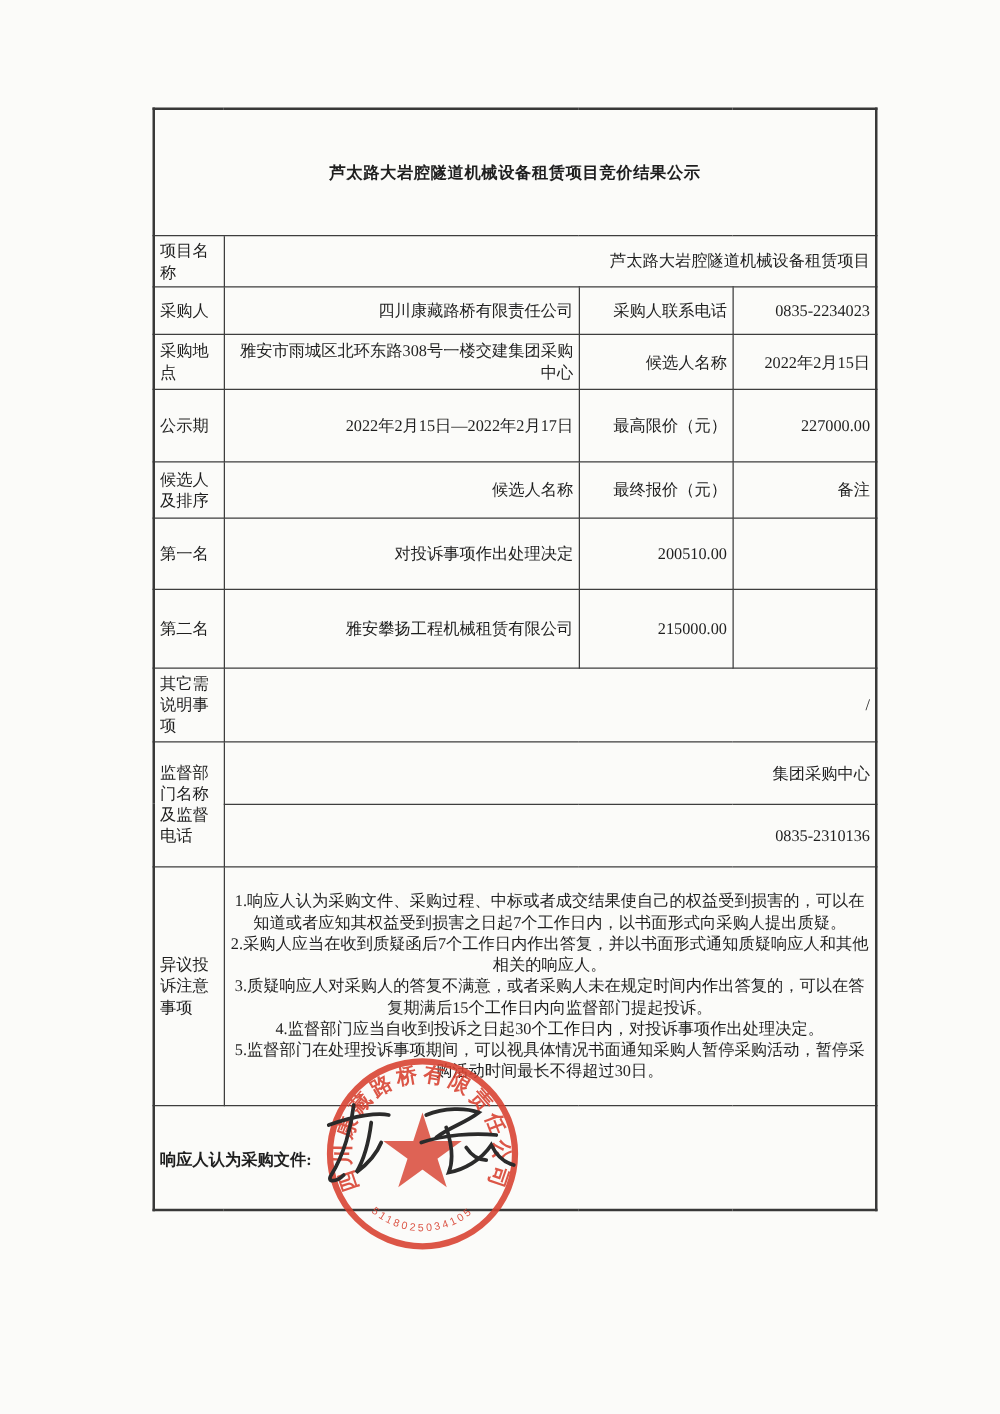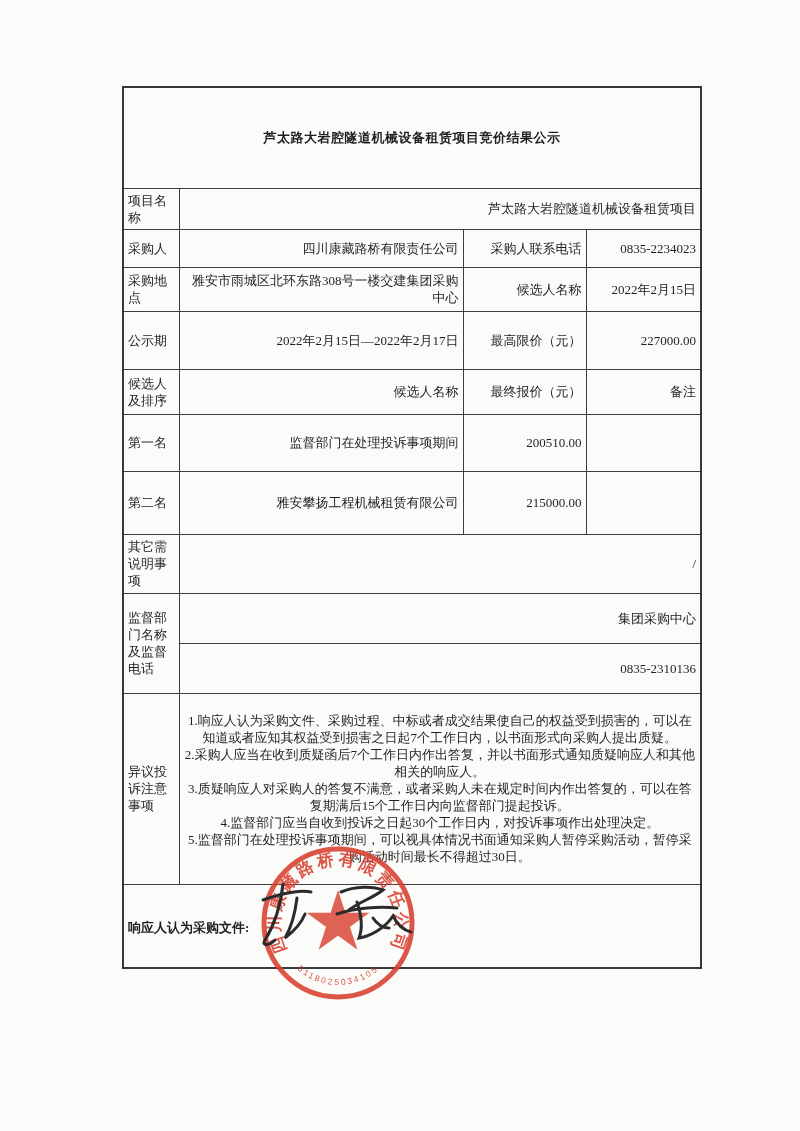--- a/index.html
+++ b/index.html
@@ -110,21 +110,21 @@
 
     <tr style="height:45px">
       <td class="lbl">候选人及排序</td>
       <td class="val-c">候选人名称</td>
       <td class="val-c">最终报价（元）</td>
       <td class="val-c">备注</td>
     </tr>
 
     <tr style="height:57px">
       <td class="lbl-c">第一名</td>
-      <td class="val-c">监督部门在处理投诉事项期间</td>
+      <td class="val-c">对投诉事项作出处理决定</td>
       <td class="val-c">200510.00</td>
       <td class="val-c"></td>
     </tr>
 
     <tr style="height:63px">
       <td class="lbl-c">第二名</td>
       <td class="val-c">雅安攀扬工程机械租赁有限公司</td>
       <td class="val-c">215000.00</td>
       <td class="val-c"></td>
     </tr>

